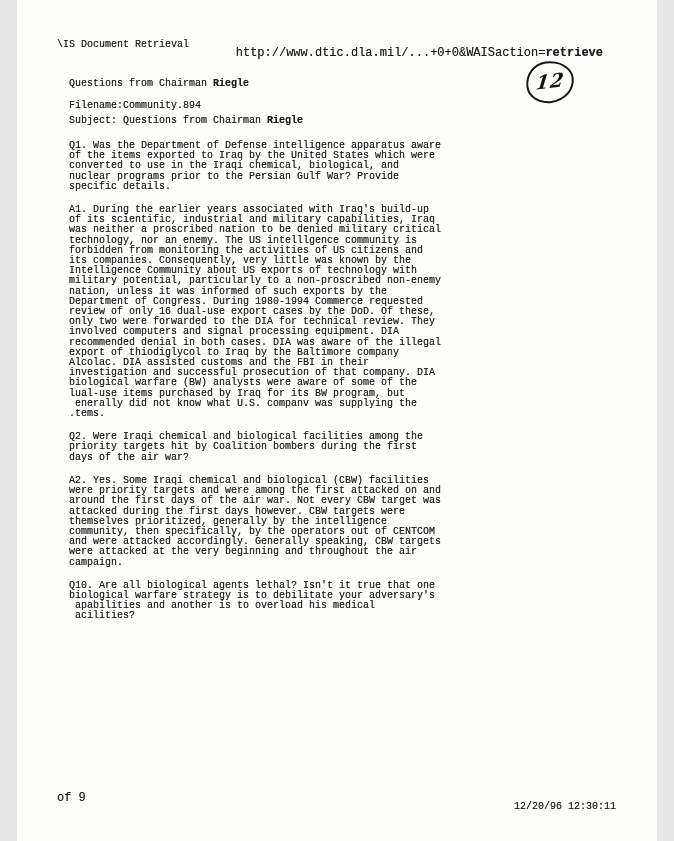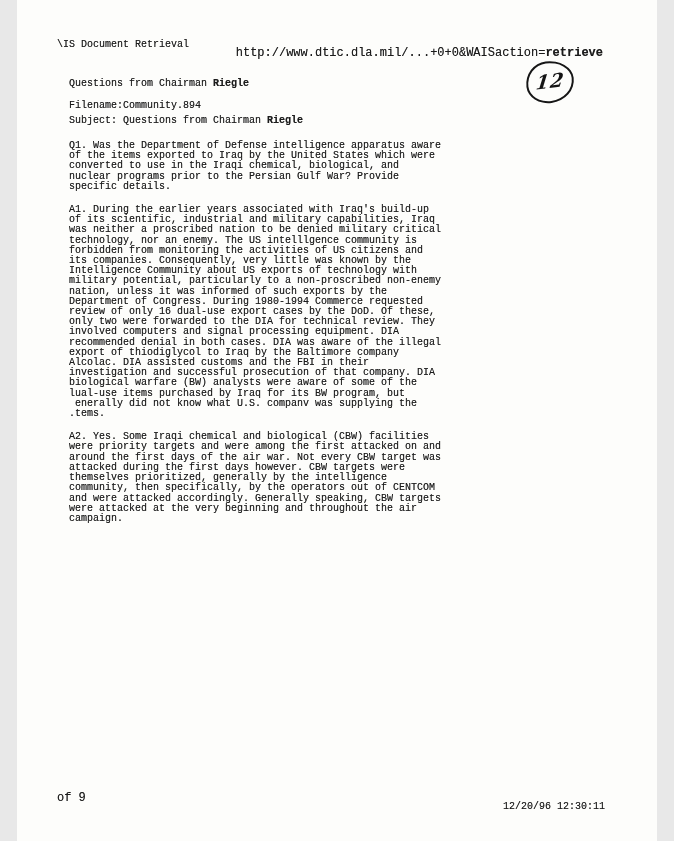--- a/index.html
+++ b/index.html
@@ -32,21 +32,21 @@
     text-shadow:none;color:#141414;
   }
   .doc{position:absolute;left:52px;top:79px;width:480px;}
   .line{white-space:pre;font-size:10px;line-height:10px;}
   .line b{font-weight:bold;}
   .mt-filename{margin-top:12px;}
   .mt-subject{margin-top:5px;}
   .para{white-space:pre;font-size:10px;line-height:10.2px;margin-top:13px;}
   .para-first{margin-top:15px;}
   .footer-page{position:absolute;left:40px;top:791px;font-size:12px;white-space:pre;}
-  .footer-time{position:absolute;right:52px;top:801px;font-size:10px;white-space:pre;}
+  .footer-time{position:absolute;right:41px;top:801px;font-size:10px;white-space:pre;}
 </style>
 </head>
 <body>
 
 <div class="page">
 
   <div class="app-title">\IS Document Retrieval</div>
 
   <div class="url"><span>http://www.dtic.dla.mil/...+0+0&amp;WAISaction=</span><b>retrieve</b></div>
 
@@ -80,27 +80,34 @@
 only two were forwarded to the DIA for technical review. They
 involved computers and signal processing equipment. DIA
 recommended denial in both cases. DIA was aware of the illegal
 export of thiodiglycol to Iraq by the Baltimore company
 Alcolac. DIA assisted customs and the FBI in their
 investigation and successful prosecution of that company. DIA
 biological warfare (BW) analysts were aware of some of the
 lual-use items purchased by Iraq for its BW program, but
  enerally did not know what U.S. companv was supplying the
 .tems.</div>
+    <div class="para">Q2. Were Iraqi chemical and biological facilities among the
+priority targets hit by Coalition bombers during the first
+days of the air war?</div>
     <div class="para">A2. Yes. Some Iraqi chemical and biological (CBW) facilities
 were priority targets and were among the first attacked on and
 around the first days of the air war. Not every CBW target was
 attacked during the first days however. CBW targets were
 themselves prioritized, generally by the intelligence
 community, then specifically, by the operators out of CENTCOM
 and were attacked accordingly. Generally speaking, CBW targets
 were attacked at the very beginning and throughout the air
 campaign.</div>
+    <div class="para">Q10. Are all biological agents lethal? Isn't it true that one
+biological warfare strategy is to debilitate your adversary's
+ apabilities and another is to overload his medical
+ acilities?</div>
   </div>
 
   <div class="footer-page">of 9</div>
   <div class="footer-time">12/20/96 12:30:11</div>
 
 </div>
 
 </body></html>

